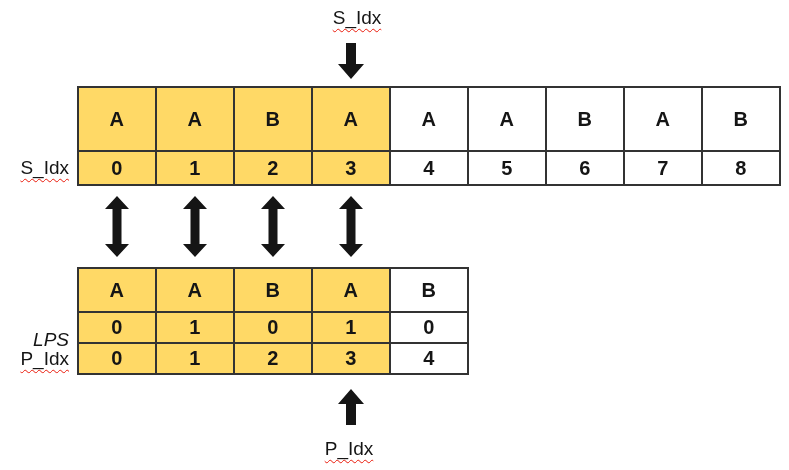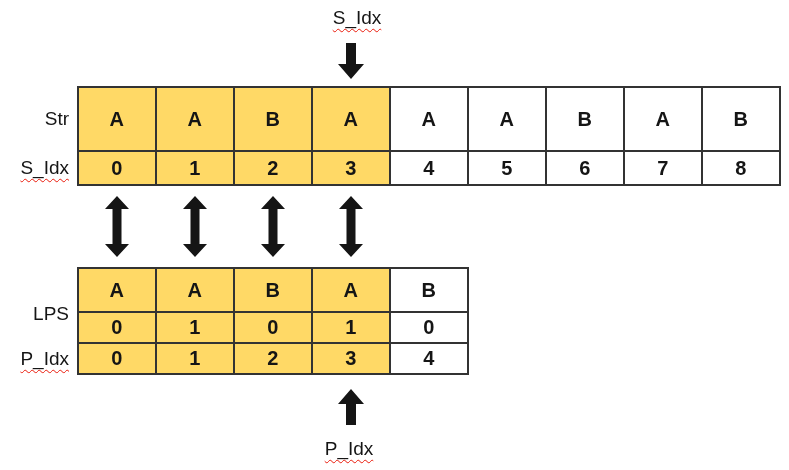--- a/index.html
+++ b/index.html
@@ -60,21 +60,20 @@
         <div class="cell hl">0</div>
         <div class="cell hl">1</div>
         <div class="cell hl">2</div>
         <div class="cell hl">3</div>
         <div class="cell">4</div>
         <div class="cell">5</div>
         <div class="cell">6</div>
         <div class="cell">7</div>
         <div class="cell">8</div>
       </div>
-      <div class="rlabel" style="top: 2px; height: 62px;">Str</div>
       <div class="rlabel squiggle" style="top: 66px; height: 32px;">S_Idx</div>
     </div>
 
   <div id="match-arrows">
       <div class="arrow" style="left: 105px; top: 196px;">
       <svg width="24" height="61" viewBox="0 0 24 61">
         <polygon points="12,0 24,13 16.5,13 16.5,48 24,48 12,61 0,48 7.5,48 7.5,13 0,13" fill="currentColor"></polygon>
       </svg>
     </div>
       <div class="arrow" style="left: 183px; top: 196px;">
@@ -105,21 +104,21 @@
         <div class="cell hl">1</div>
         <div class="cell hl">0</div>
         <div class="cell hl">1</div>
         <div class="cell">0</div>
         <div class="cell hl">0</div>
         <div class="cell hl">1</div>
         <div class="cell hl">2</div>
         <div class="cell hl">3</div>
         <div class="cell">4</div>
       </div>
-      <div class="rlabel" style="top: 32px; height: 29px;">LPS</div>
+      <div class="rlabel" style="top: 58px; height: 29px; font-style: italic;">LPS</div>
       <div class="rlabel squiggle" style="top: 77px; height: 29px;">P_Idx</div>
     </div>
 
   <div id="bottom-arrow" class="arrow" style="left: 338px; top: 389px;">
     <svg width="26" height="36" viewBox="0 0 26 36">
       <polygon points="13,0 26,15 18,15 18,36 8,36 8,15 0,15" fill="currentColor"></polygon>
     </svg>
   </div>
   <div id="bottom-pointer-label" class="pointer-label squiggle" style="left: 289px; top: 437px;">P_Idx</div>
 

